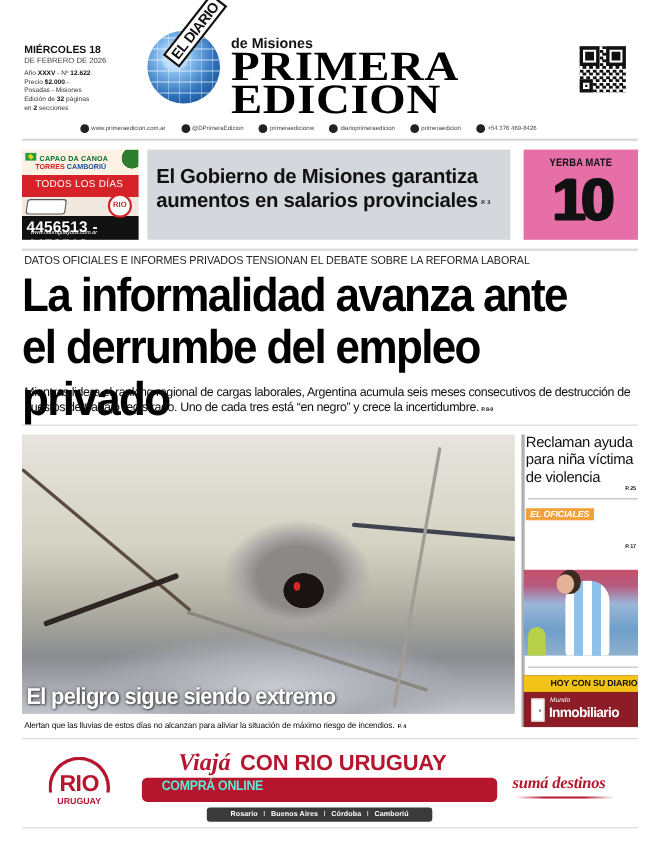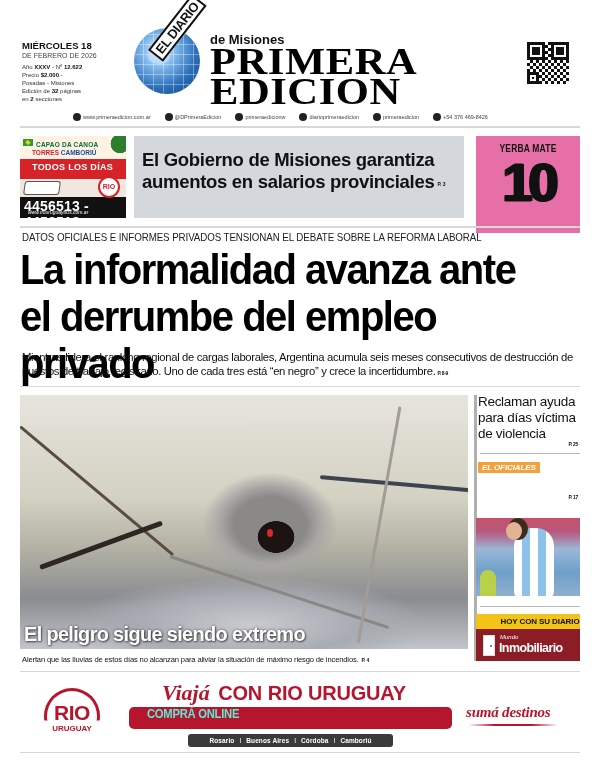--- a/index.html
+++ b/index.html
@@ -44,34 +44,34 @@
   .social .item { display: flex; align-items: center; margin-right: 14px; }
   .social .ico { width: 8px; height: 8px; border-radius: 50%; background: #222; margin-right: 2px; display: inline-block; }
   .hr { position: absolute; left: 20px; width: 560px; height: 2px; background: #d8d8d8; }
 
   
   .ad-small { position: absolute; left: 20px; top: 136px; width: 106px; height: 82px; overflow: hidden;
     background: linear-gradient(180deg, #fdf2e3 0%, #fdf2e3 28%, #d6232a 28%, #d6232a 52%, #f0e7de 52%, #f0e7de 74%, #111 74%); }
   .ad-small .l1 { position: absolute; left: 16px; top: 5px; font-size: 6.5px; font-weight: bold; color: #0b6b35; letter-spacing: .2px; }
   .ad-small .l2 { position: absolute; left: 12px; top: 13px; font-size: 6.5px; font-weight: bold; color: #d6232a; }
   .ad-small .l2 span { color: #1a4d9e; }
-  .ad-small .l3 { position: absolute; left: 12px; top: 26px; font-size: 9px; font-weight: 700; color: #fff; letter-spacing: .3px; }
+  .ad-small .l3 { position: absolute; left: 12px; top: 26px; font-size: 9px; font-weight: 400; color: #fff; letter-spacing: .3px; }
   .ad-small .bus { position: absolute; left: 4px; top: 45px; width: 36px; height: 14px; background: #fff; border: 1px solid #555; border-radius: 3px; transform: skewX(-8deg); }
   .ad-small .rio { position: absolute; right: 6px; top: 40px; width: 22px; height: 22px; border-radius: 50%; border: 2px solid #d6232a; background: #fff; font-size: 7px; font-weight: 900; color: #d6232a; text-align: center; line-height: 18px; }
   .ad-small .phone { position: absolute; left: 4px; top: 62px; font-size: 14px; font-weight: 900; color: #fff; letter-spacing: .2px; }
   .ad-small .web { position: absolute; left: 8px; top: 73px; font-size: 5px; color: #fff; font-style: italic; }
   .ad-small .flag { position: absolute; left: 3px; top: 3px; width: 10px; height: 7px; background: #229e45; }
   .ad-small .flag::after { content: ""; position: absolute; left: 2px; top: 1px; width: 6px; height: 5px; background: #f8d000; transform: rotate(45deg) scale(.7); }
   .ad-small .palm { position: absolute; right: 0; top: 0; width: 20px; height: 26px; background: radial-gradient(circle at 70% 30%, #2d7d2e 0 40%, transparent 42%); }
 
   .gov { position: absolute; left: 134px; top: 136px; width: 330px; height: 82px; background: #d4d7dc; padding: 13px 10px 0 8px; }
   .gov .t { font-size: 18.5px; font-weight: bold; line-height: 22px; color: #111; letter-spacing: -0.3px; }
   .gov .pg { font-size: 5px; font-weight: bold; vertical-align: middle; margin-left: 3px; }
 
-  .yerba { position: absolute; left: 476px; top: 136px; width: 104px; height: 97px; background: #e66fa8; text-align: center; }
+  .yerba { position: absolute; left: 476px; top: 136px; width: 104px; height: 82px; background: #e66fa8; text-align: center; }
   .yerba .lbl { font-size: 10px; font-weight: 900; color: #111; margin-top: 7px; letter-spacing: .2px; transform: scaleX(.85); }
   .yerba .num { font-size: 54px; line-height: 56px; font-weight: bold; color: #111; letter-spacing: -4px;
     -webkit-text-stroke: 1px #111; color: transparent;
     text-shadow: 2px 0 0 #111, -1px 0 0 #111; font-family: "Liberation Sans Narrow", "Liberation Sans", sans-serif; }
 
   
   .kicker { position: absolute; left: 22px; top: 231px; font-size: 10.5px; color: #222; letter-spacing: -0.1px; transform: scaleX(.93); transform-origin: left; white-space: nowrap; }
   .headline { position: absolute; left: 20px; top: 246px; width: 570px; font-size: 43px; line-height: 47px; font-weight: 900; letter-spacing: -1.6px; color: #000; transform: scaleX(.93); transform-origin: left; }
   .lede { position: absolute; left: 22px; top: 350px; width: 560px; font-size: 11.3px; line-height: 14px; color: #111; letter-spacing: -0.35px; }
   .lede .pg { font-size: 5px; font-weight: bold; margin-left: 2px; }
@@ -232,21 +232,21 @@
   <div class="branch" style="left:150px;top:160px;width:230px;transform:rotate(18deg);background:#8a8680"></div>
   <div class="branch" style="left:380px;top:10px;width:240px;transform:rotate(100deg);background:#a19c96"></div>
   <div class="ember"></div>
   <div class="caption-over">El peligro sigue siendo extremo</div>
 </div>
 <div class="photo-caption"><span>Alertan que las lluvias de estos días no alcanzan para aliviar la situación de máximo riesgo de incendios.</span><span class="pg">P. 4</span></div>
 <div class="hr" style="top:671px;height:1px"></div>
 
 <div class="vline"></div>
 <div class="side1">
-  <span>Reclaman ayuda para días víctima de violencia</span><span class="pg">P. 25</span>
+  <span>Reclaman ayuda para niña víctima de violencia</span><span class="pg">P. 25</span>
 </div>
 <div class="side-hr" style="top:453px"></div>
 <div class="tag">EL OFICIALES</div>
 <div class="side2">
   <span class="pg">P. 17</span>
 </div>
 <div class="sport-photo">
   <div class="p2"></div>
   <div class="player"></div>
   <div class="head"></div>

